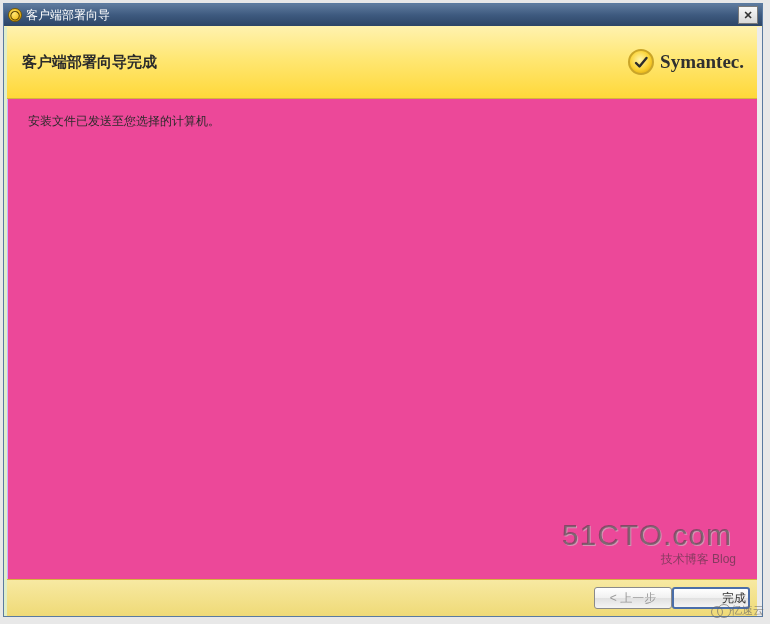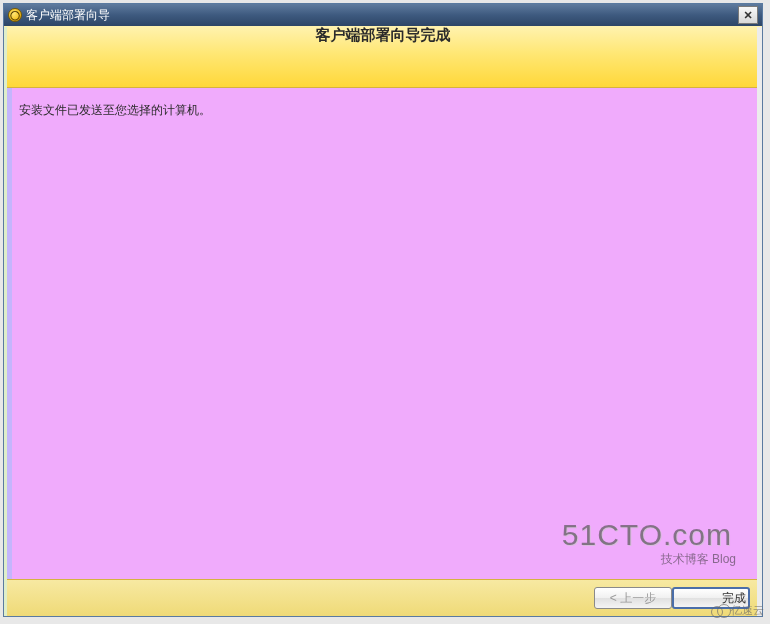--- a/index.html
+++ b/index.html
@@ -62,28 +62,27 @@
       border: 1px solid #7a7a7a;
       display: flex;
       align-items: center;
       justify-content: center;
       cursor: pointer;
       font-size: 11px;
       font-weight: bold;
       color: #333;
     }
     .header-banner {
-      height: 62px;
+      height: 73px;
       background: linear-gradient(to bottom, #fff2af 0%, #ffe774 45%, #ffd839 100%);
       border-bottom: 1px solid #d6b33e;
       display: flex;
       align-items: center;
       justify-content: space-between;
       padding: 0 18px 0 18px;
-      flex-direction: column;
     }
     .header-title {
       font-size: 15px;
       font-weight: bold;
       color: #2b2b2b;
     }
     .brand {
       display: flex;
       align-items: center;
       gap: 6px;
@@ -99,23 +98,23 @@
       justify-content: center;
     }
     .brand-text {
       font-family: Georgia, serif;
       font-size: 19px;
       color: #303030;
       font-weight: 600;
     }
     .content {
       flex: 1;
-      background: #f0abfc;
-      padding: 14px 7px;
-      border-left: 8px solid #c4b5fd;
+      background: #ec4899;
+      padding: 14px 20px;
+      border-left: 4px solid #c4b5fd;
       border-right: 2px solid #e8e8e8;
     }
     .content p {
       font-size: 12px;
       color: #2b2b2b;
     }
     .footer {
       height: 37px;
       background: linear-gradient(to bottom, #f7e9a2 0%, #efda77 100%);
       border-top: 1px solid #d6b33e;
@@ -219,20 +218,28 @@
       <div class="title-icon">◯</div>
       <span>客户端部署向导</span>
     </div>
     <div class="close-btn">
       <span>✕</span>
     </div>
   </div>
 
   <div class="header-banner">
     <div class="header-title">客户端部署向导完成</div>
+    <div class="brand">
+      <div class="brand-icon">
+        <svg width="16" height="16" viewBox="0 0 16 16">
+          <path d="M3 9 L6.5 12.5 L13.5 4" stroke="#2b2b2b" stroke-width="2.4" fill="none" stroke-linecap="round" stroke-linejoin="round"></path>
+        </svg>
+      </div>
+      <div class="brand-text">Symantec.</div>
+    </div>
   </div>
 
   <div class="edge-left"></div>
   <div class="edge-right"></div>
 
   <div class="content">
     <p>安装文件已发送至您选择的计算机。</p>
   </div>
 
   <div class="footer">

